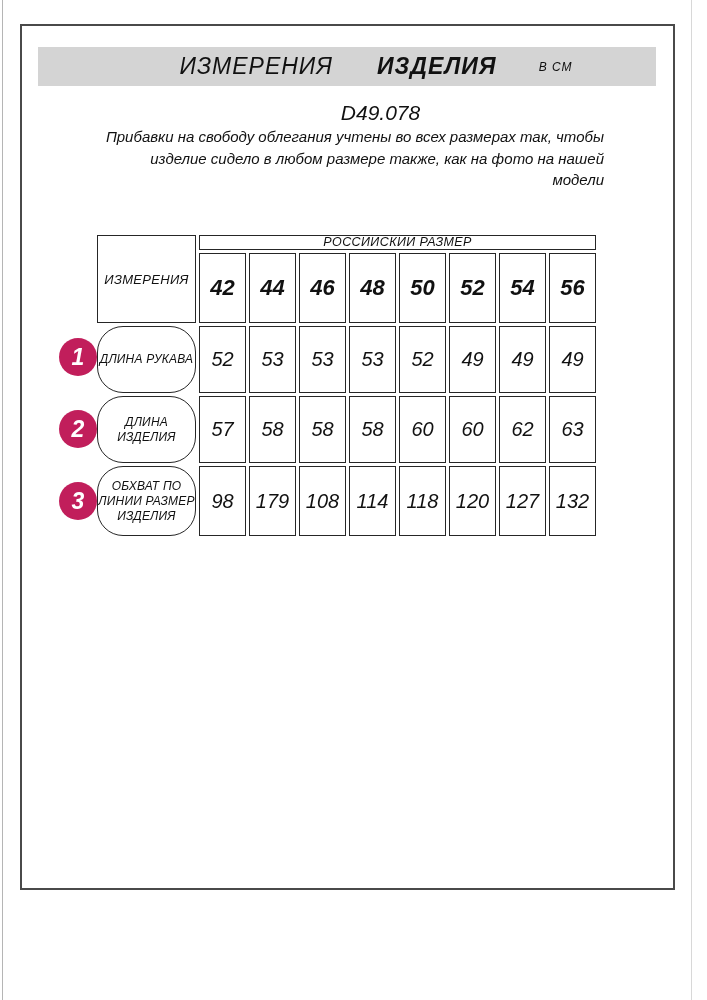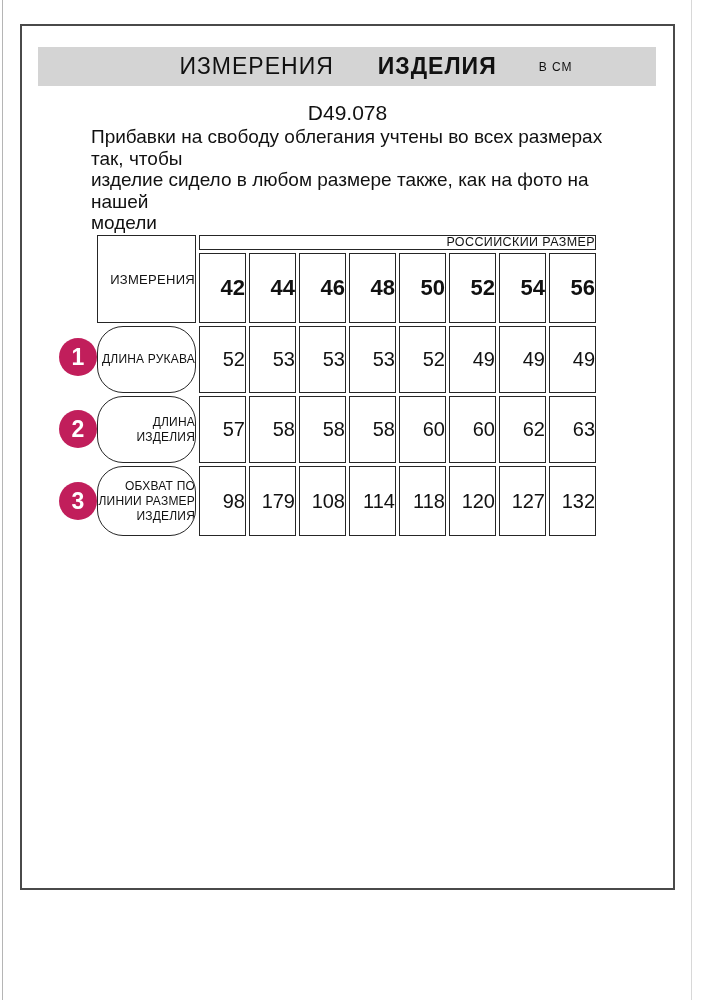--- a/index.html
+++ b/index.html
@@ -8,20 +8,21 @@
     background: #ffffff;
     font-family: "Liberation Sans", "DejaVu Sans", sans-serif;
     color: #111111;
   }
   .page {
     position: relative;
     width: 707px;
     height: 1000px;
     background: #ffffff;
     overflow: hidden;
+    font-style: italic;
   }
   .edge-line-left {
     position: absolute;
     left: 2px; top: 0;
     width: 1px; height: 1000px;
     background: #b5b5b5;
   }
   .edge-line-right {
     position: absolute;
     left: 691px; top: 0;
@@ -63,43 +64,44 @@
     font-size: 12px;
     letter-spacing: 1px;
     white-space: nowrap;
   }
   .article-number {
     position: absolute;
     left: 20px; top: 101px;
     width: 655px;
     text-align: center;
     font-size: 21px;
+    padding-left: 33px;
   }
   .description {
     position: absolute;
     left: 91px; top: 126px;
     width: 513px;
-    text-align: left;
-    font-size: 19px;
+    text-align: right;
+    font-size: 15px;
     line-height: 21.5px;
     white-space: pre-line;
   }
   table.size-table {
     position: absolute;
     left: 94px; top: 232px;
     width: 505px;
     table-layout: fixed;
     border-collapse: separate;
     border-spacing: 3px;
   }
   table.size-table td {
     border: 1px solid #262626;
     box-sizing: border-box;
     padding: 0;
-    text-align: right;
+    text-align: center;
     vertical-align: middle;
     background: #ffffff;
     overflow: hidden;
   }
   col.c-label { width: 99px; }
   col.c-size  { width: 47px; }
   tr.tr-group { height: 14px; }
   tr.tr-sizes { height: 70px; }
   tr.tr-data-1 { height: 67px; }
   tr.tr-data-2 { height: 67px; }

